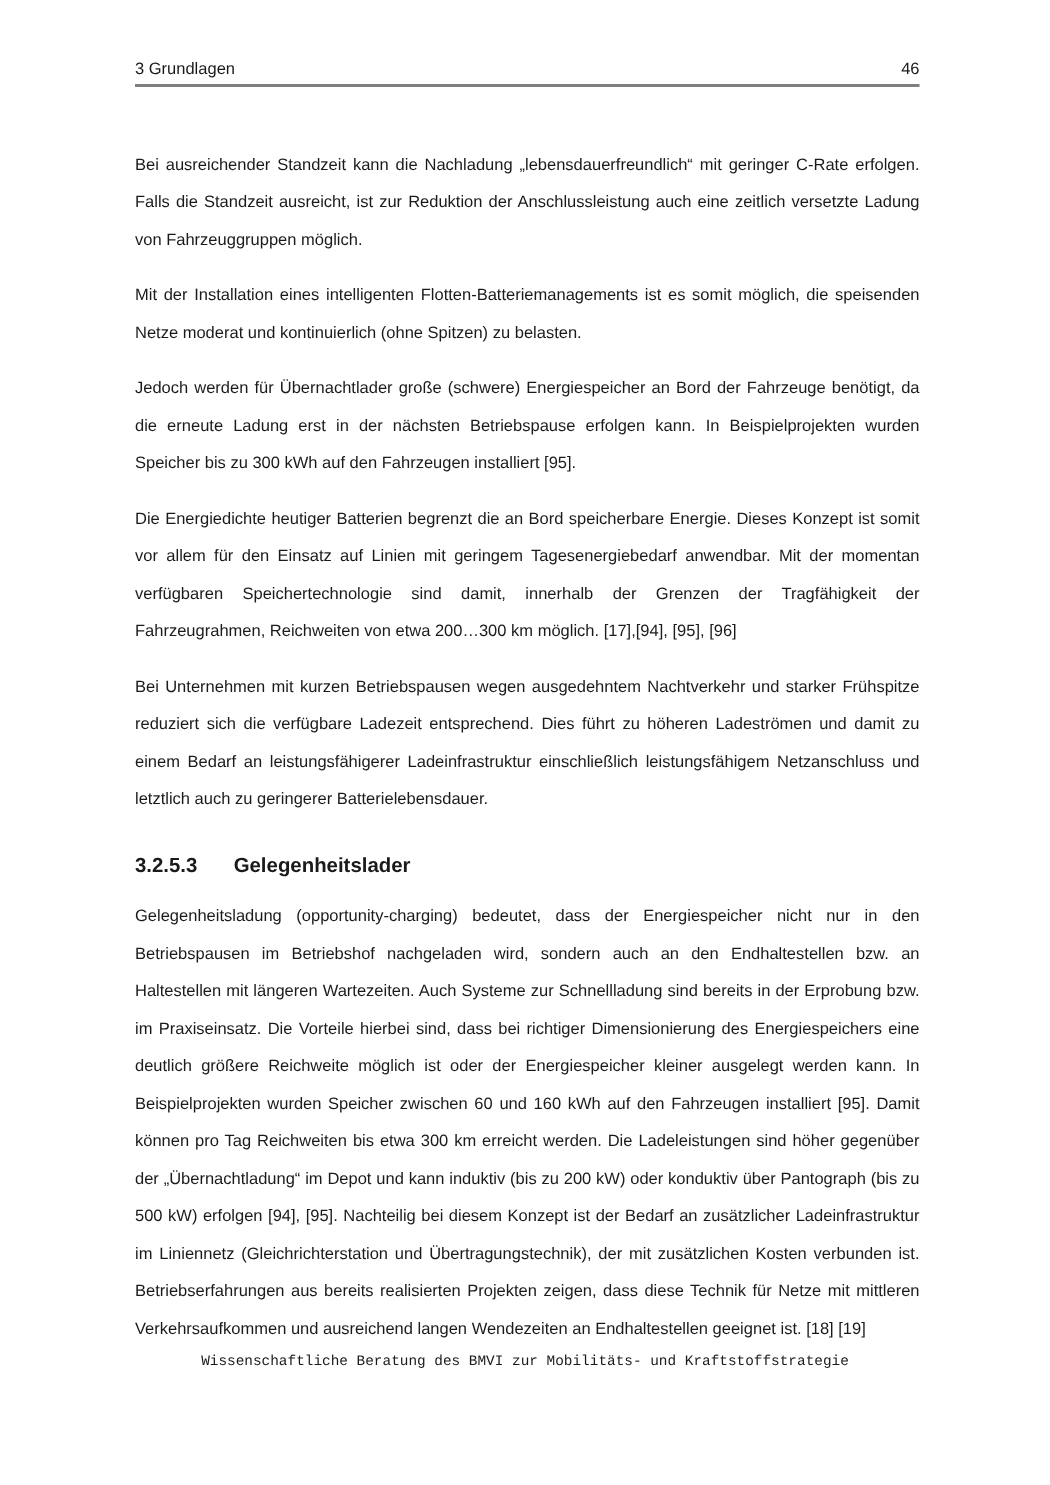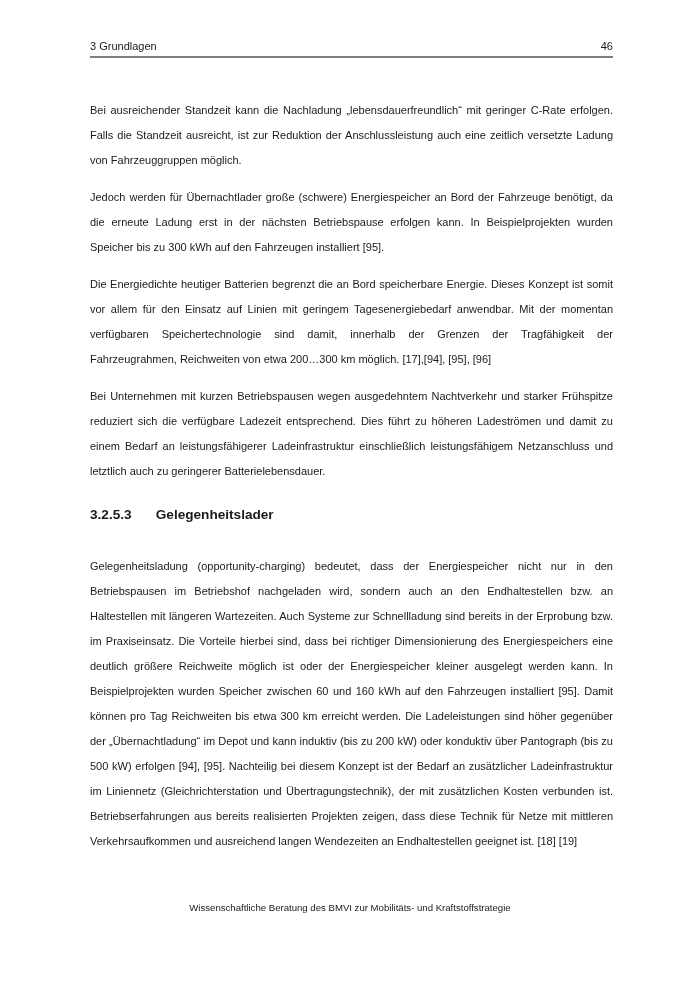--- a/index.html
+++ b/index.html
@@ -39,53 +39,55 @@
     line-height: 25px;
     text-align: justify;
     hyphens: auto;
     -webkit-hyphens: auto;
     margin: 0 0 12px 0;
   }
   h2.section-heading {
     font-size: 13.6px;
     font-weight: bold;
     color: #1a1a1a;
-    margin: 22px 0 30px 0;
+    margin: 22px 0 13px 0;
     line-height: 18px;
   }
   h2.section-heading .h-num {
     display: inline-block;
     width: 62px;
   }
   .footer {
     position: absolute;
     left: 0;
     width: 700px;
     top: 902px;
     text-align: center;
     font-size: 9.6px;
     color: #1a1a1a;
+    font-family: Liberation Mono, monospace;
   }
 </style>
 </head>
 <body>
 
 <div class="page">
 
   <div class="content">
 
     <div class="header">
       <span>3 Grundlagen</span>
       <span>46</span>
     </div>
 
     <div class="body-text">
 
       <p>Bei ausreichender Standzeit kann die Nachladung „lebensdauerfreundlich“ mit geringer C-Rate erfolgen. Falls die Standzeit ausreicht, ist zur Reduktion der Anschlussleistung auch eine zeitlich versetzte Ladung von Fahrzeuggruppen möglich.</p>
 
+      <p>Mit der Installation eines intelligenten Flotten-Batteriemanagements ist es somit möglich, die speisenden Netze moderat und kontinuierlich (ohne Spitzen) zu belasten.</p>
 
       <p>Jedoch werden für Übernachtlader große (schwere) Energiespeicher an Bord der Fahrzeuge benötigt, da die erneute Ladung erst in der nächsten Betriebspause erfolgen kann. In Beispielprojekten wurden Speicher bis zu 300 kWh auf den Fahrzeugen installiert [95].</p>
 
       <p>Die Energiedichte heutiger Batterien begrenzt die an Bord speicherbare Energie. Dieses Konzept ist somit vor allem für den Einsatz auf Linien mit geringem Tagesenergiebedarf anwendbar. Mit der momentan verfügbaren Speichertechnologie sind damit, innerhalb der Grenzen der Tragfähigkeit der Fahrzeugrahmen, Reichweiten von etwa 200…300 km möglich. [17],[94], [95], [96]</p>
 
       <p>Bei Unternehmen mit kurzen Betriebspausen wegen ausgedehntem Nachtverkehr und starker Frühspitze reduziert sich die verfügbare Ladezeit entsprechend. Dies führt zu höheren Ladeströmen und damit zu einem Bedarf an leistungsfähigerer Ladeinfrastruktur einschließlich leistungsfähigem Netzanschluss und letztlich auch zu geringerer Batterielebensdauer.</p>
 
       <h2 class="section-heading">
         <span class="h-num">3.2.5.3</span>
         <span>Gelegenheitslader</span>

